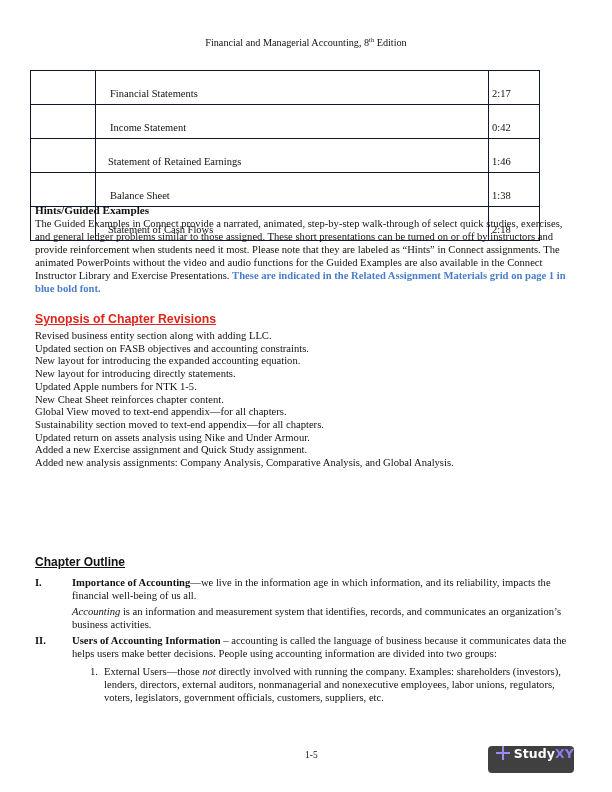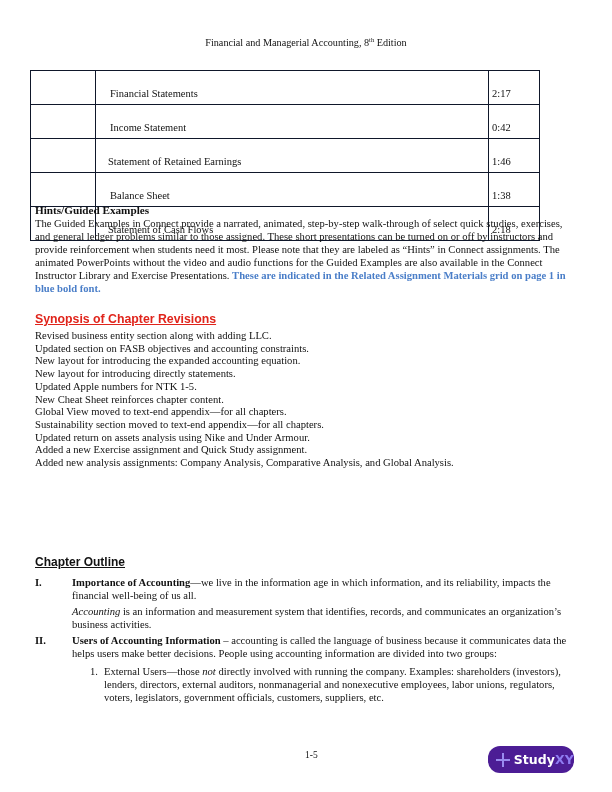--- a/index.html
+++ b/index.html
@@ -33,21 +33,21 @@
                 font-weight: bold; text-decoration: underline; line-height: 15px; }
   .o-item { position: relative; padding-left: 37px; }
   .o-num { position: absolute; left: 0; top: 0; font-weight: bold; }
   .o-item p { margin: 0 0 3px 0; }
   .sub { position: relative; padding-left: 32px; margin-top: 4px; }
   .sub .n { position: absolute; left: 18px; top: 0; }
 
   .page-num { position: absolute; top: 729px; left: 305px; font-size: 9.5px; margin-top: 21px; }
 
   .brand { position: absolute; left: 488px; top: 746px; width: 86px; height: 27px;
-           background: #4c1d95; border-radius: 12px; display: flex; align-items: center; }
+           background: #404040; border-radius: 4px; display: flex; }
   .brand .plus { position: relative; width: 14px; height: 14px; margin-left: 8px; }
   .brand .plus:before, .brand .plus:after { content: ""; position: absolute; background: #9a8cf0; }
   .brand .plus:before { left: 6px; top: 0; width: 2px; height: 14px; }
   .brand .plus:after { left: 0; top: 6px; width: 14px; height: 2px; }
   .brand .txt { font-family: "DejaVu Sans", sans-serif; font-weight: bold; font-size: 12.5px;
                 color: #ffffff; margin-left: 6px; letter-spacing: 0.1px; }
   .brand .txt .xy { color: #8f7cf2; }
 </style>
 </head>
 <body>

